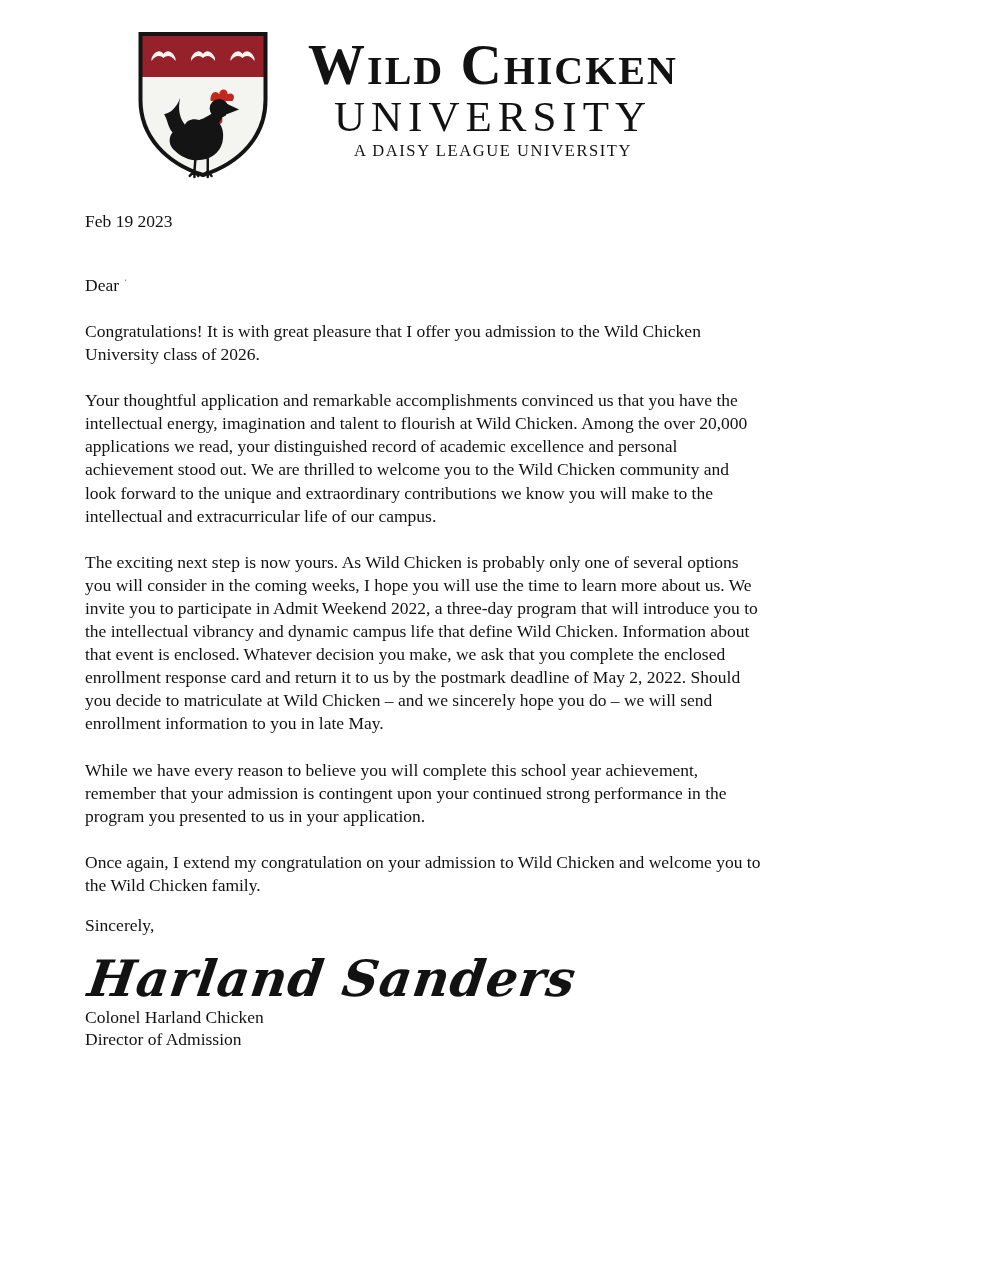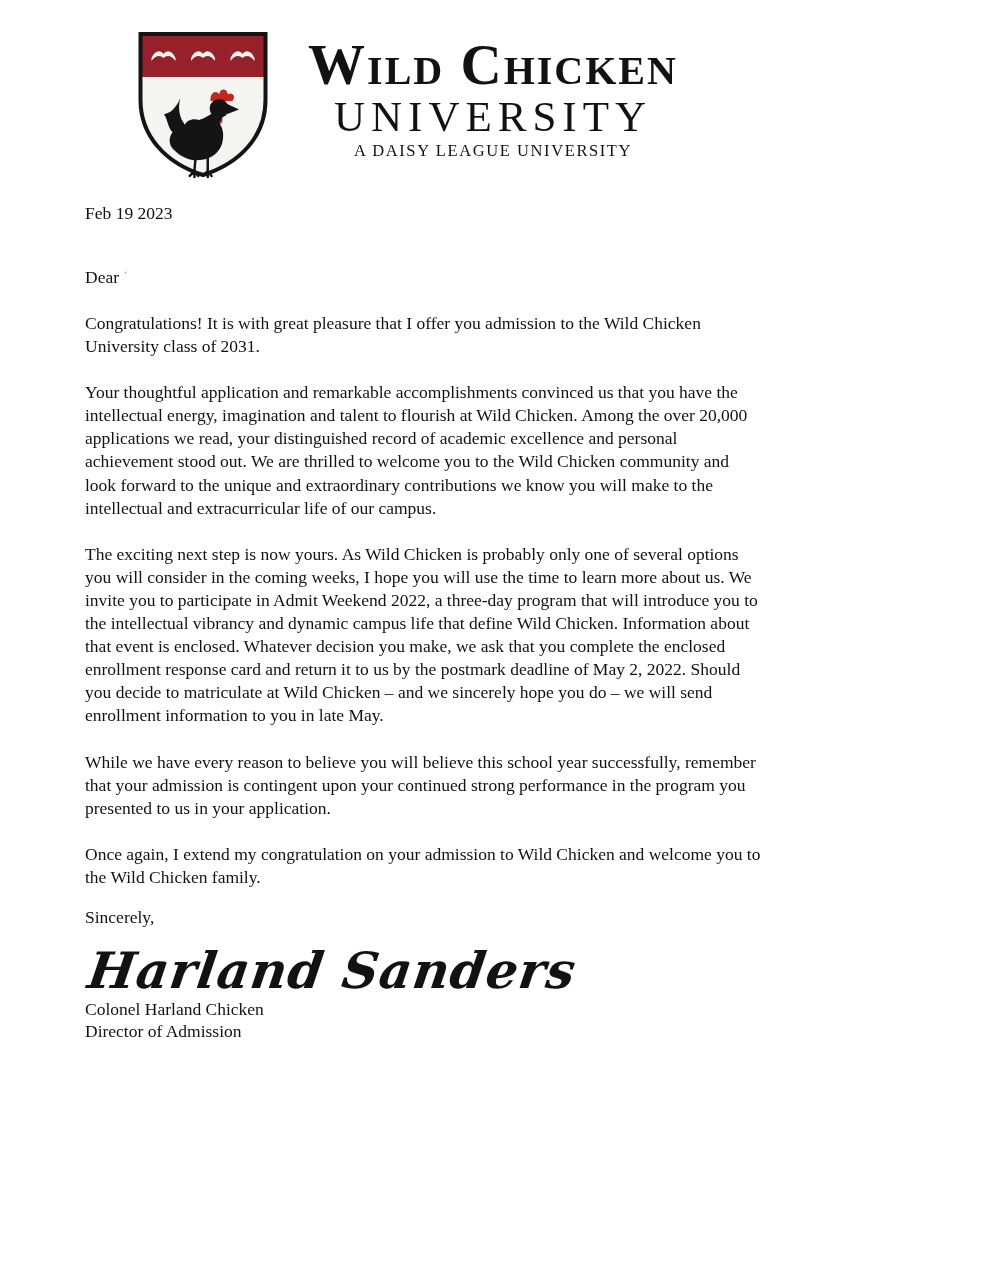--- a/index.html
+++ b/index.html
@@ -40,21 +40,21 @@
     white-space: nowrap;
   }
 
   
   .letter {
     padding: 0 70px 0 85px;
     font-size: 17.5px;
     line-height: 1.32;
     text-align: left;
   }
-  .date { margin-top: 22px; }
+  .date { margin-top: 30px; }
   .salutation { margin-top: 40px; }
   .salutation .redacted-mark { color: #8a8a8a; font-size: 12px; vertical-align: super; }
   .para { margin-top: 23px; }
   .closing { }
   .signature {
     font-family: "DejaVu Serif", serif;
     font-style: italic;
     font-weight: 700;
     font-size: 50px;
     line-height: 1.0;
@@ -126,24 +126,24 @@
   </div>
 
   <div class="letter">
     <div class="date">Feb 19 2023</div>
 
     <div class="salutation">
       <span>Dear</span>
       <span class="redacted-mark">·</span>
     </div>
 
-    <p class="para">Congratulations! It is with great pleasure that I offer you admission to the Wild Chicken University class of 2031.</p>
+    <p class="para">Congratulations! It is with great pleasure that I offer you admission to the Wild Chicken University class of 2026.</p>
     <p class="para">Your thoughtful application and remarkable accomplishments convinced us that you have the intellectual energy, imagination and talent to flourish at Wild Chicken. Among the over 20,000 applications we read, your distinguished record of academic excellence and personal achievement stood out. We are thrilled to welcome you to the Wild Chicken community and look forward to the unique and extraordinary contributions we know you will make to the intellectual and extracurricular life of our campus.</p>
     <p class="para">The exciting next step is now yours. As Wild Chicken is probably only one of several options you will consider in the coming weeks, I hope you will use the time to learn more about us. We invite you to participate in Admit Weekend 2022, a three-day program that will introduce you to the intellectual vibrancy and dynamic campus life that define Wild Chicken. Information about that event is enclosed. Whatever decision you make, we ask that you complete the enclosed enrollment response card and return it to us by the postmark deadline of May 2, 2022. Should you decide to matriculate at Wild Chicken – and we sincerely hope you do – we will send enrollment information to you in late May.</p>
-    <p class="para">While we have every reason to believe you will believe this school year successfully, remember that your admission is contingent upon your continued strong performance in the program you presented to us in your application.</p>
+    <p class="para">While we have every reason to believe you will complete this school year achievement, remember that your admission is contingent upon your continued strong performance in the program you presented to us in your application.</p>
     <p class="para">Once again, I extend my congratulation on your admission to Wild Chicken and welcome you to the Wild Chicken family.</p>
 
     <div class="closing">Sincerely,</div>
 
     <div class="signature">Harland Sanders</div>
 
     <div class="signer-name">Colonel Harland Chicken</div>
     <div class="signer-title">Director of Admission</div>
   </div>
 

